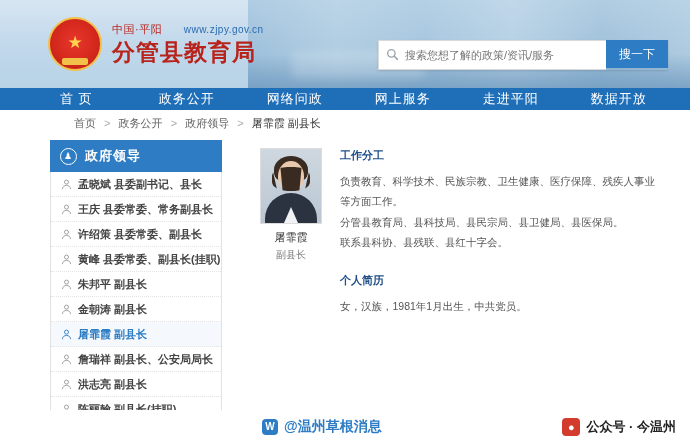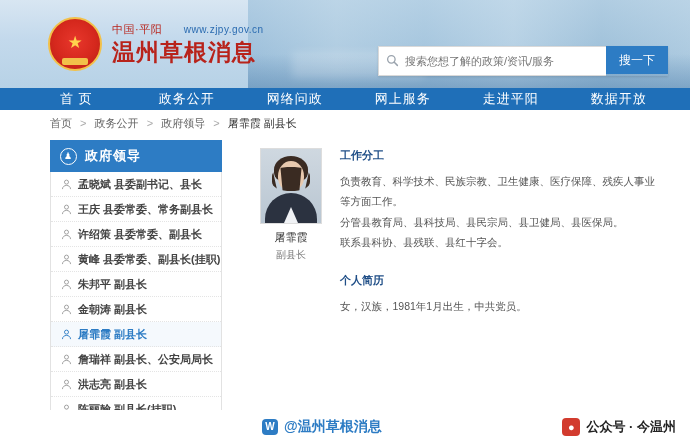--- a/index.html
+++ b/index.html
@@ -73,21 +73,21 @@
   }
   .title-sub .url { color: #2a6bb0; margin-left: 18px; font-size: 10px; }
   .title-main {
     font-size: 23px; color: #b8231b; font-weight: bold;
     letter-spacing: 1px;
     font-family: "DejaVu Sans", "Liberation Sans", sans-serif;
   }
 
   
   .search-wrap {
-    position: absolute; right: 22px; top: 46px;
+    position: absolute; right: 22px; top: 40px;
     display: flex; align-items: stretch;
     height: 30px;
     box-shadow: 0 1px 2px rgba(0,0,0,.12);
   }
   .search-input {
     width: 228px; height: 30px;
     border: 1px solid #d9d9d9; border-right: none;
     background: #fff; font-size: 11px; color: #666;
     padding: 0 8px 0 26px;
     outline: none;
@@ -120,21 +120,21 @@
     line-height: 34px;
     cursor: pointer;
     white-space: nowrap;
     letter-spacing: 1px;
   }
   .nav-item.first { padding-left: 40px; padding-right: 40px; }
 
   
   .breadcrumb {
     height: 26px; line-height: 26px;
-    padding-left: 50px;
+    padding-left: 74px;
     font-size: 11px; color: #666;
     background: #fff;
   }
   .breadcrumb a { color: #666; text-decoration: none; cursor: pointer; }
   .breadcrumb .sep { margin: 0 5px; color: #aaa; }
   .breadcrumb .cur { color: #333; }
 
   
   .body-wrap {
     display: flex;
@@ -279,21 +279,21 @@
       <div class="emblem">
         <div class="ring"></div>
         <div class="star">★</div>
         <div class="gear"></div>
       </div>
       <div class="title-block">
         <div class="title-sub">
           <span>中国·平阳</span>
           <span class="url">www.zjpy.gov.cn</span>
         </div>
-        <div class="title-main">温州草根消息</div>
+        <div class="title-main">分管县教育局</div>
       </div>
     </div>
 
     <div class="search-wrap">
       <div style="position:relative;">
         <svg class="search-icon" viewBox="0 0 16 16">
           <circle cx="6.6" cy="6.6" r="4.6" fill="none" stroke="#9aa3ad" stroke-width="1.6"></circle>
           <line x1="10.2" y1="10.2" x2="14" y2="14" stroke="#9aa3ad" stroke-width="1.8" stroke-linecap="round"></line>
         </svg>
         <input class="search-input" type="text" placeholder="搜索您想了解的政策/资讯/服务" style="">

